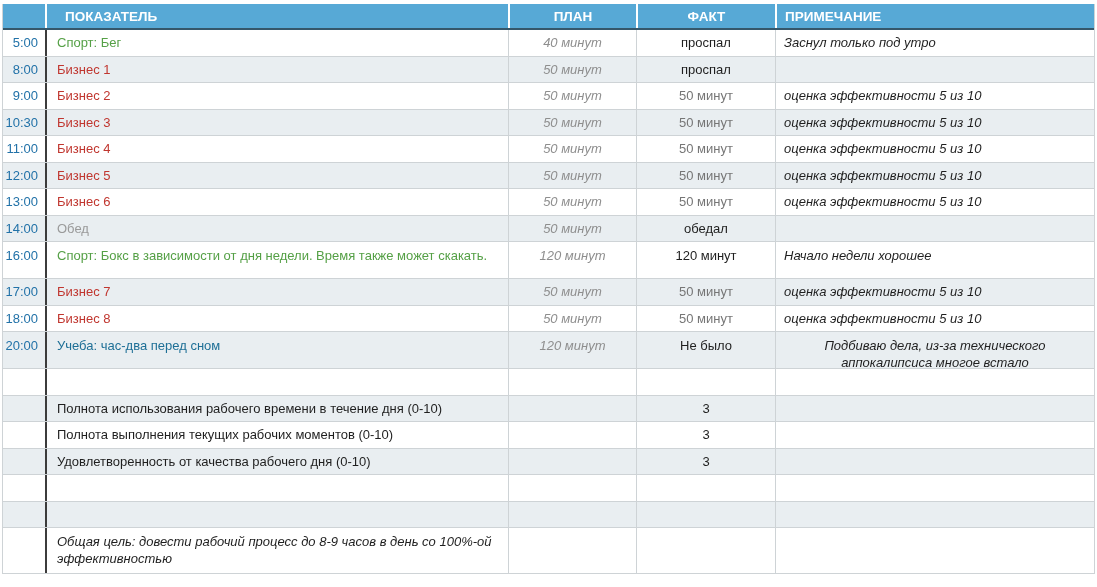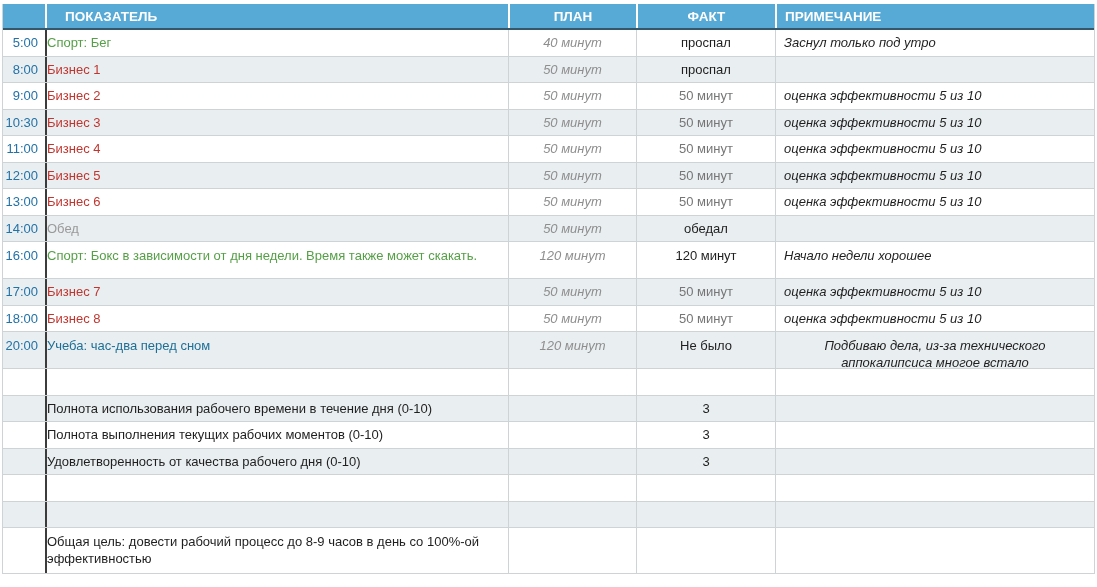--- a/index.html
+++ b/index.html
@@ -41,31 +41,31 @@
     font-size: 13px; color: #1f1f1f; line-height: 1.32;
     border-right: 1px solid #ced3d6; overflow: hidden;
   }
   .cell:last-child { border-right: none; }
   .row.tall .cell, .row.goal-size .cell { align-items: flex-start; padding-top: 5px; }
   .cell.time {
     width: 44px; flex: 0 0 44px; justify-content: flex-end;
     padding-right: 7px; color: #2272a8;
     border-right: 2px solid #3c3c3c;
   }
-  .cell.indicator { width: 462px; flex: 0 0 462px; padding-right: 10px; }
+  .cell.indicator { width: 462px; flex: 0 0 462px; padding-left: 10px; padding-right: 10px; }
   .cell.plan { width: 128px; flex: 0 0 128px; justify-content: center; color: #8e8e8e; font-style: italic; }
   .cell.fact { width: 139px; flex: 0 0 139px; justify-content: center; color: #767676; }
   .cell.fact.dark { color: #1f1f1f; }
   .cell.note { flex: 1 1 auto; padding-left: 8px; padding-right: 8px; font-style: italic; }
   .cell.note.center { justify-content: center; text-align: center; }
   .indicator.sport { color: #55a046; }
   .indicator.business { color: #c0362f; }
   .indicator.lunch { color: #9a9a9a; }
   .indicator.study { color: #1e6f96; }
-  .indicator.goal { }
+  .indicator.goal { font-style: italic; }
 </style>
 </head>
 <body>
 
 <div class="sheet">
   <div class="table">
     <div class="header-row">
       <div class="header-cell c-time"></div>
       <div class="header-cell c-ind">ПОКАЗАТЕЛЬ</div>
       <div class="header-cell c-plan">ПЛАН</div>

